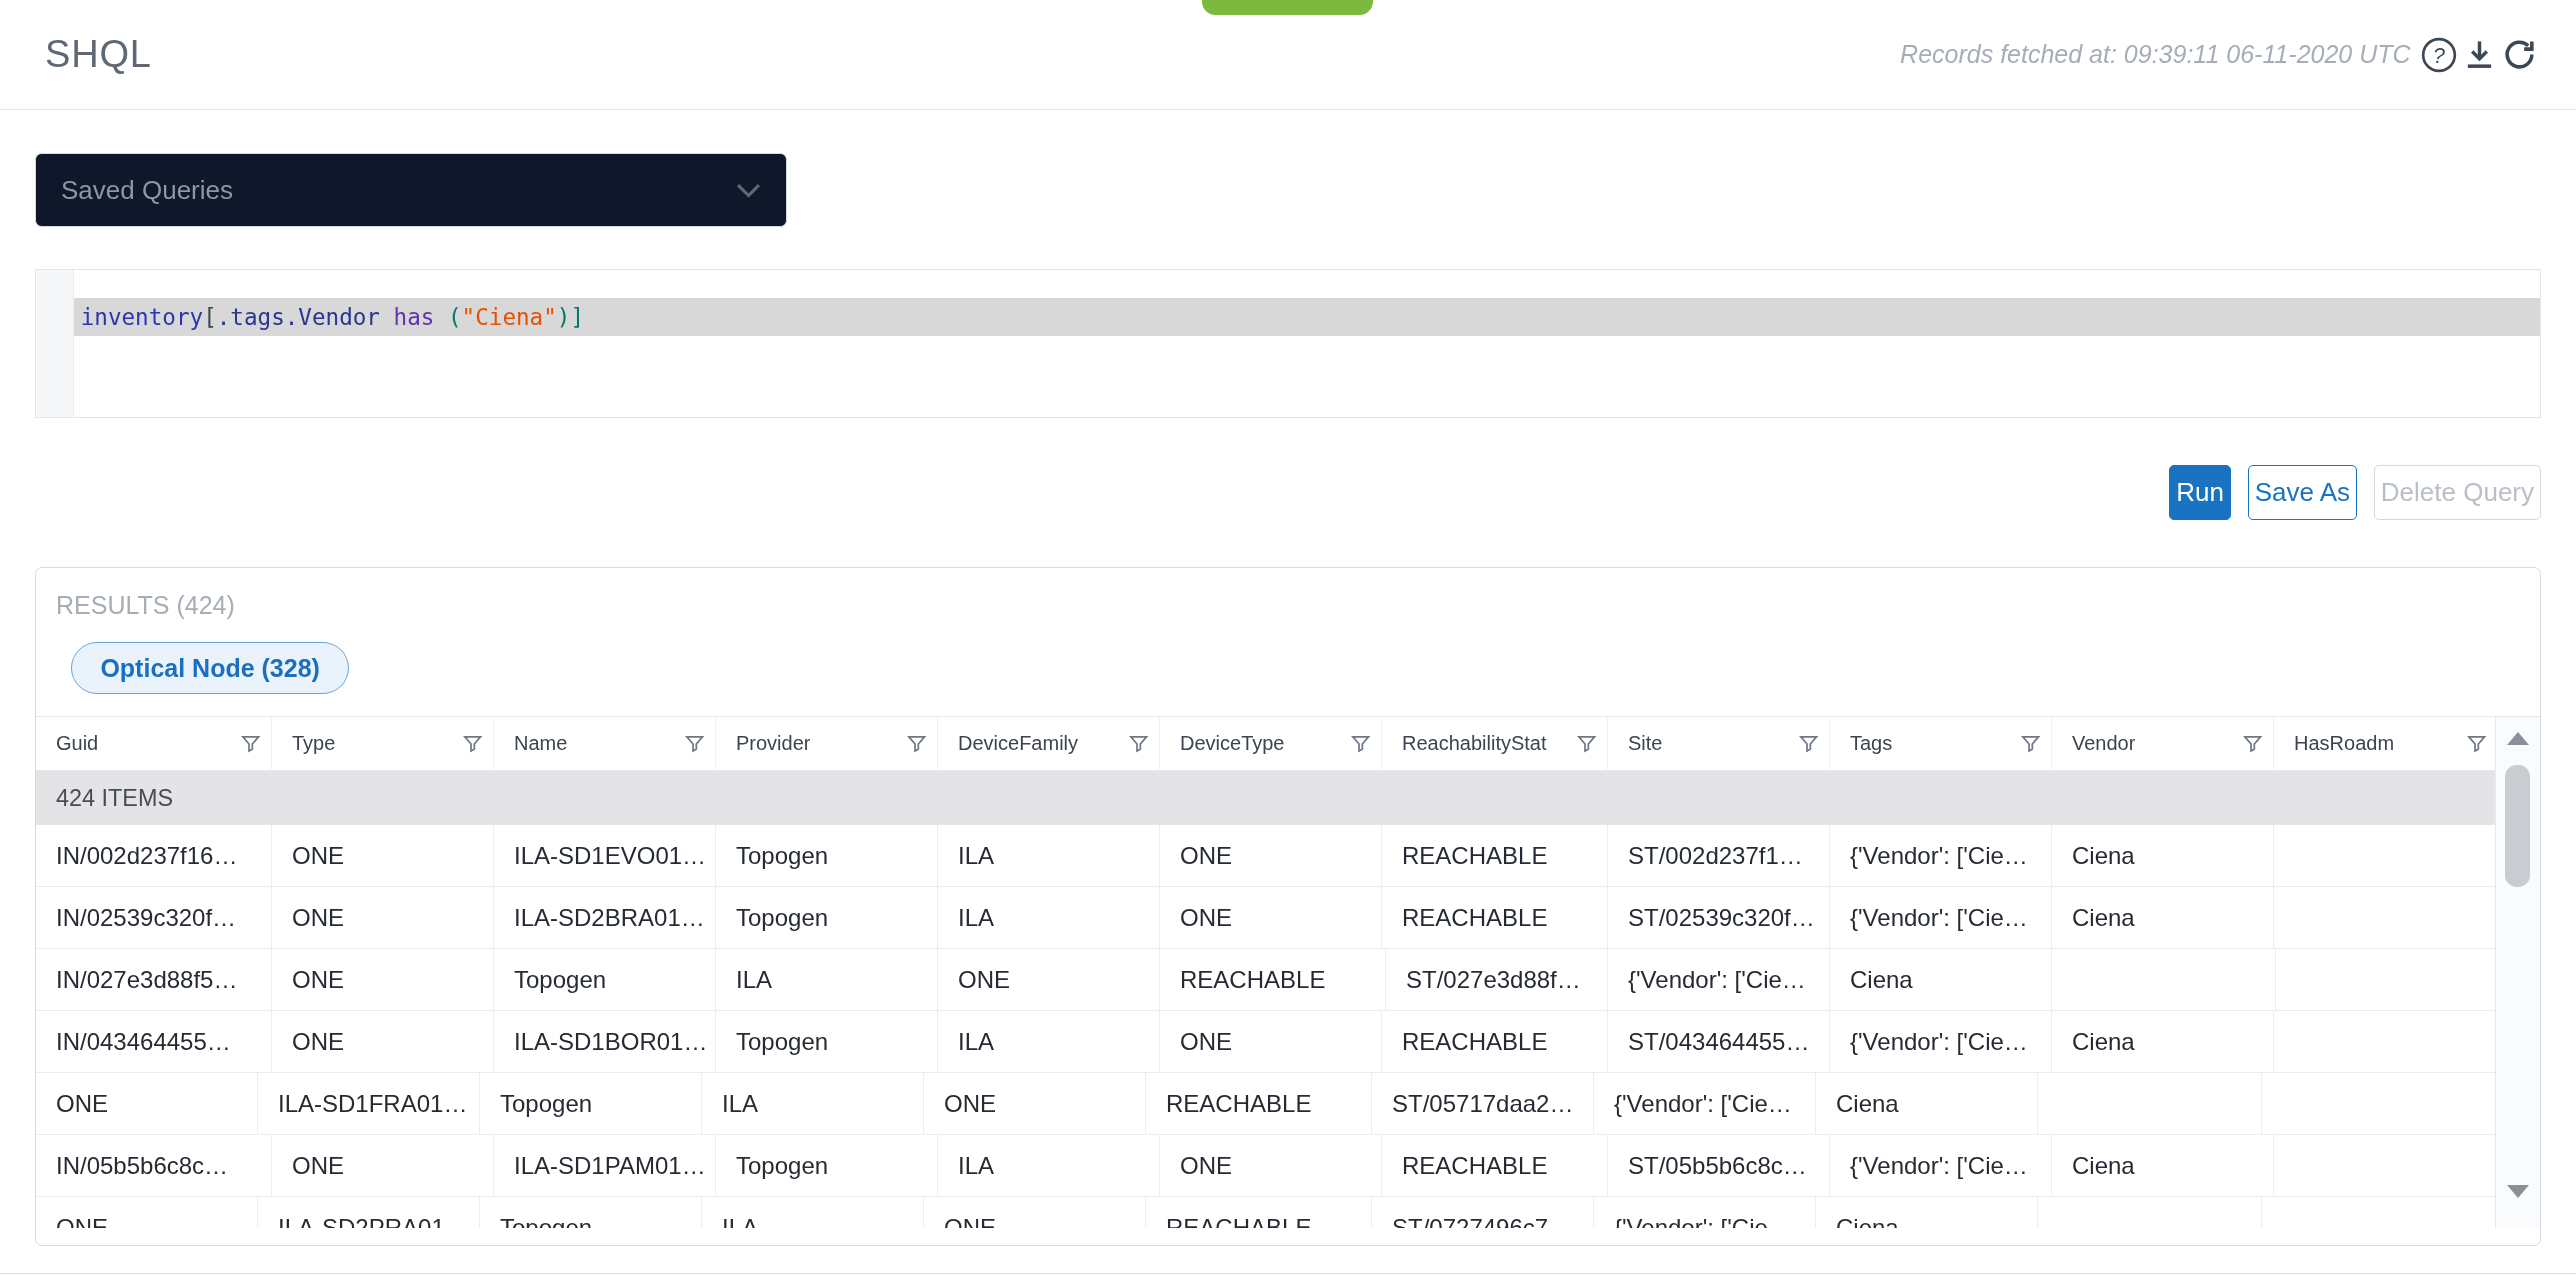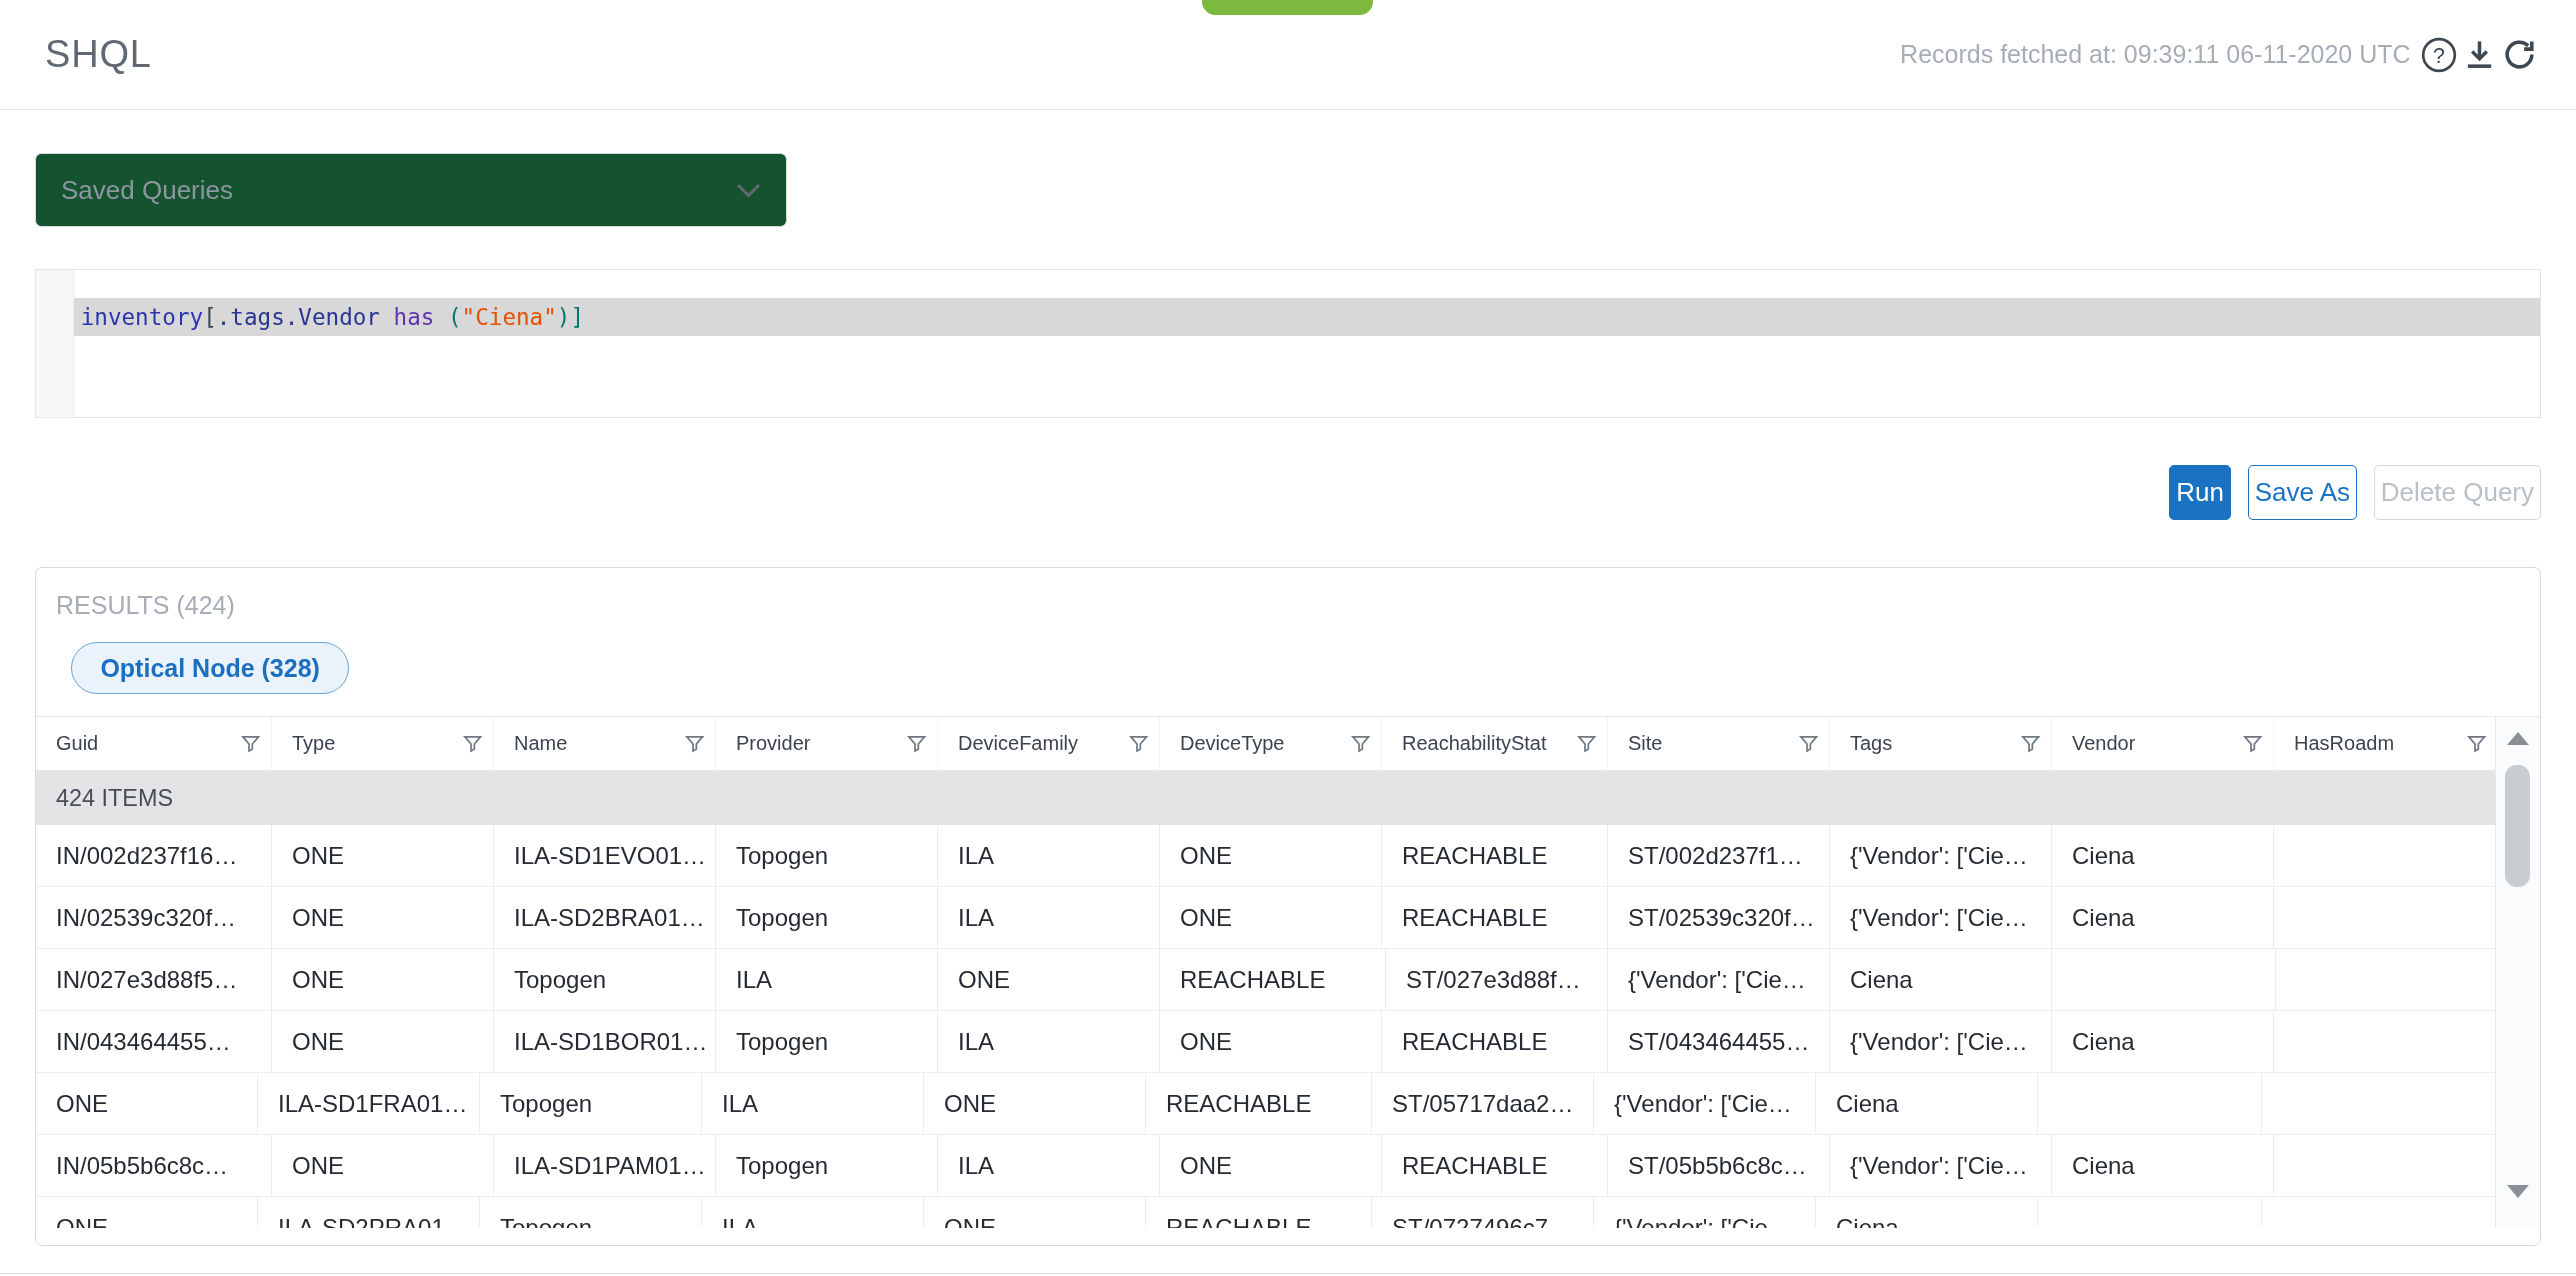--- a/index.html
+++ b/index.html
@@ -32,20 +32,21 @@
     top: -11.7px;
     width: 171px;
     height: 27px;
     background: #7cb93e;
     border-radius: 13.4px;
   }
   .header-right {
     margin-left: auto;
     display: flex;
     align-items: center;
+    font-style: italic;
   }
   .records-text {
     font-size: 25px;
     color: #a6adb6;
     margin-right: 8.4px;
     white-space: nowrap;
   }
   .icon-btn {
     width: 40px; height: 40px;
     display: flex; align-items: center; justify-content: center;
@@ -57,21 +58,21 @@
     margin: 43px 35px 0 35px;
     width: 752px;
     height: 74px;
     border: 1.7px solid #d7dae0;
     border-radius: 6.7px;
     display: flex;
     align-items: center;
     justify-content: space-between;
     padding: 0 25px;
     cursor: pointer;
-    background: #14532d;
+    background: #0f172a;
   }
   .saved-queries .label { font-size: 26px; color: #8d96a3; }
 
   
   .editor {
     margin: 42px 35px 0 35px;
     height: 149px;
     border: 1.7px solid #e2e5e9;
     display: flex;
     background: #fff;

